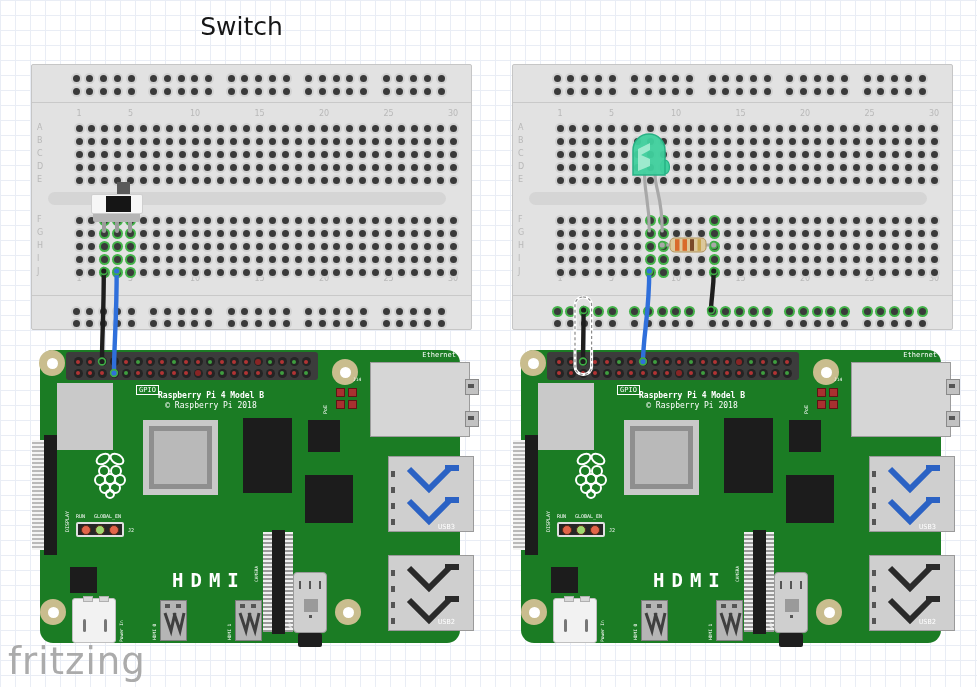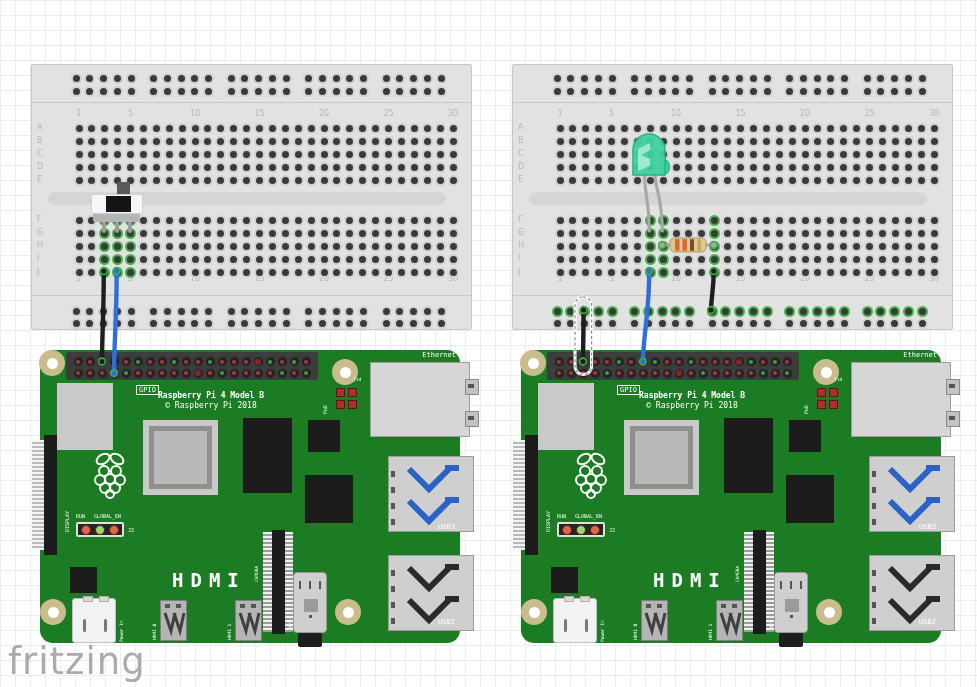--- a/index.html
+++ b/index.html
@@ -17,20 +17,21 @@
     font-size:25px;color:#161616;}
   #panel1 .panel-title{top:16px;}
   #watermark{position:absolute;left:8px;top:640px;font-size:37px;color:#ababab;
     letter-spacing:1px;font-family:"DejaVu Sans",sans-serif;}
 </style>
 </head>
 <body>
 
 <div id="canvas">
   <div class="panel" id="panel0">
+    <div class="panel-title">Switch</div>
   <div style="position: absolute; left: 0px; top: 64px; width: 441px; height: 266px; background: rgb(226, 226, 226); border: 1px solid rgb(198, 198, 198); box-sizing: border-box; border-radius: 2px;">
         <div style="position: absolute; left: 0px; top: 37px; width: 439px; height: 1px; background: rgb(201, 201, 201);"></div>
         <div style="position: absolute; left: 0px; top: 230px; width: 439px; height: 1px; background: rgb(201, 201, 201);"></div>
         <div style="position: absolute; left: 16px; top: 127px; width: 398px; height: 13px; background: rgb(213, 213, 213); border-radius: 7px;"></div>
         <div style="position: absolute; left: 38px; top: 44px; width: 18px; text-align: center; font-size: 8px; color: rgb(184, 184, 184);">1</div>
         <div style="position: absolute; left: 38px; top: 209px; width: 18px; text-align: center; font-size: 8px; color: rgb(184, 184, 184);">1</div>
         <div style="position: absolute; left: 89.588px; top: 44px; width: 18px; text-align: center; font-size: 8px; color: rgb(184, 184, 184);">5</div>
         <div style="position: absolute; left: 89.588px; top: 209px; width: 18px; text-align: center; font-size: 8px; color: rgb(184, 184, 184);">5</div>
         <div style="position: absolute; left: 154.073px; top: 44px; width: 18px; text-align: center; font-size: 8px; color: rgb(184, 184, 184);">10</div>
         <div style="position: absolute; left: 154.073px; top: 209px; width: 18px; text-align: center; font-size: 8px; color: rgb(184, 184, 184);">10</div>

